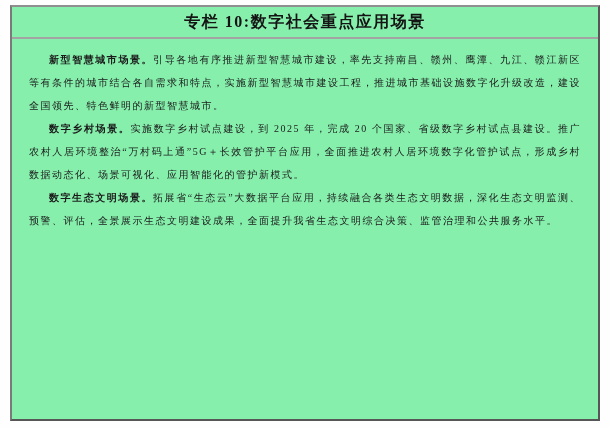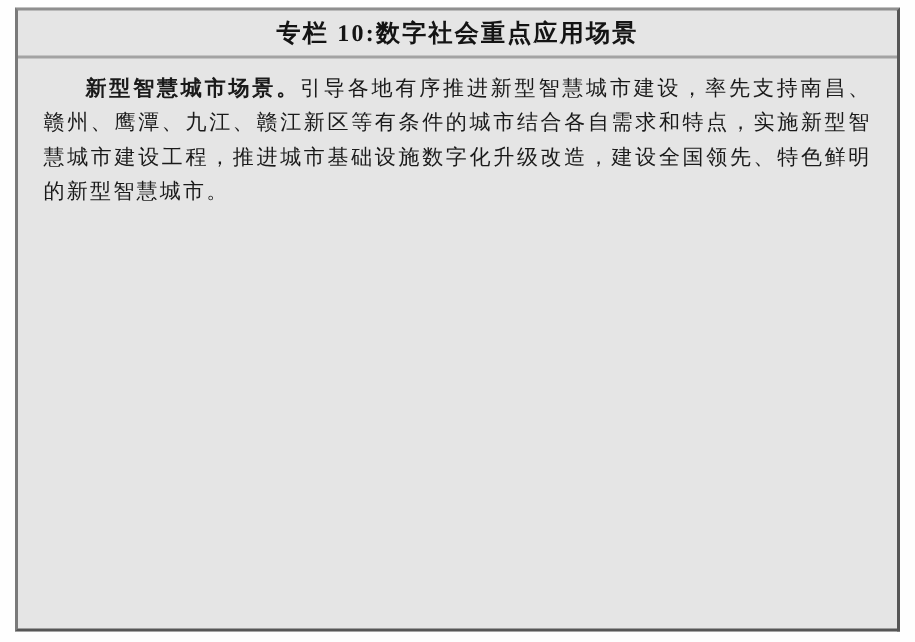--- a/index.html
+++ b/index.html
@@ -14,21 +14,21 @@
     font-family: "Liberation Serif", "DejaVu Serif", serif;
     overflow: hidden;
   }
   .panel {
     position: absolute;
     left: 10px;
     top: 5px;
     width: 590px;
     height: 416px;
     box-sizing: border-box;
-    background: #e5e5e5;
+    background: #86efac;
     border: 2px solid #565656;
     border-top-color: #8f8f8f;
     border-left-color: #7a7a7a;
   }
   .panel-title {
     height: 32px;
     box-sizing: border-box;
     display: flex;
     align-items: center;
     justify-content: center;
@@ -36,32 +36,34 @@
     font-weight: bold;
     letter-spacing: 1.5px;
     color: #141414;
     border-bottom: 2px solid #a3a3a3;
   }
   .panel-body {
     padding: 9px 17px 0 17px;
   }
   .para {
     margin: 0;
-    font-size: 14px;
+    font-size: 10px;
     line-height: 23px;
     letter-spacing: 1.5px;
     text-indent: 2em;
     text-align: justify;
     color: #1a1a1a;
   }
   .lead {
     font-weight: bold;
   }
 </style>
 </head>
 <body>
 
 <div class="panel">
   <div class="panel-title">专栏 10:数字社会重点应用场景</div>
   <div class="panel-body">
     <p class="para"><span class="lead">新型智慧城市场景。</span><span>引导各地有序推进新型智慧城市建设，率先支持南昌、赣州、鹰潭、九江、赣江新区等有条件的城市结合各自需求和特点，实施新型智慧城市建设工程，推进城市基础设施数字化升级改造，建设全国领先、特色鲜明的新型智慧城市。</span></p>
+    <p class="para"><span class="lead">数字乡村场景。</span><span>实施数字乡村试点建设，到 2025 年，完成 20 个国家、省级数字乡村试点县建设。推广农村人居环境整治“万村码上通”5G＋长效管护平台应用，全面推进农村人居环境数字化管护试点，形成乡村数据动态化、场景可视化、应用智能化的管护新模式。</span></p>
+    <p class="para"><span class="lead">数字生态文明场景。</span><span>拓展省“生态云”大数据平台应用，持续融合各类生态文明数据，深化生态文明监测、预警、评估，全景展示生态文明建设成果，全面提升我省生态文明综合决策、监管治理和公共服务水平。</span></p>
   </div>
 </div>
 
 </body></html>

